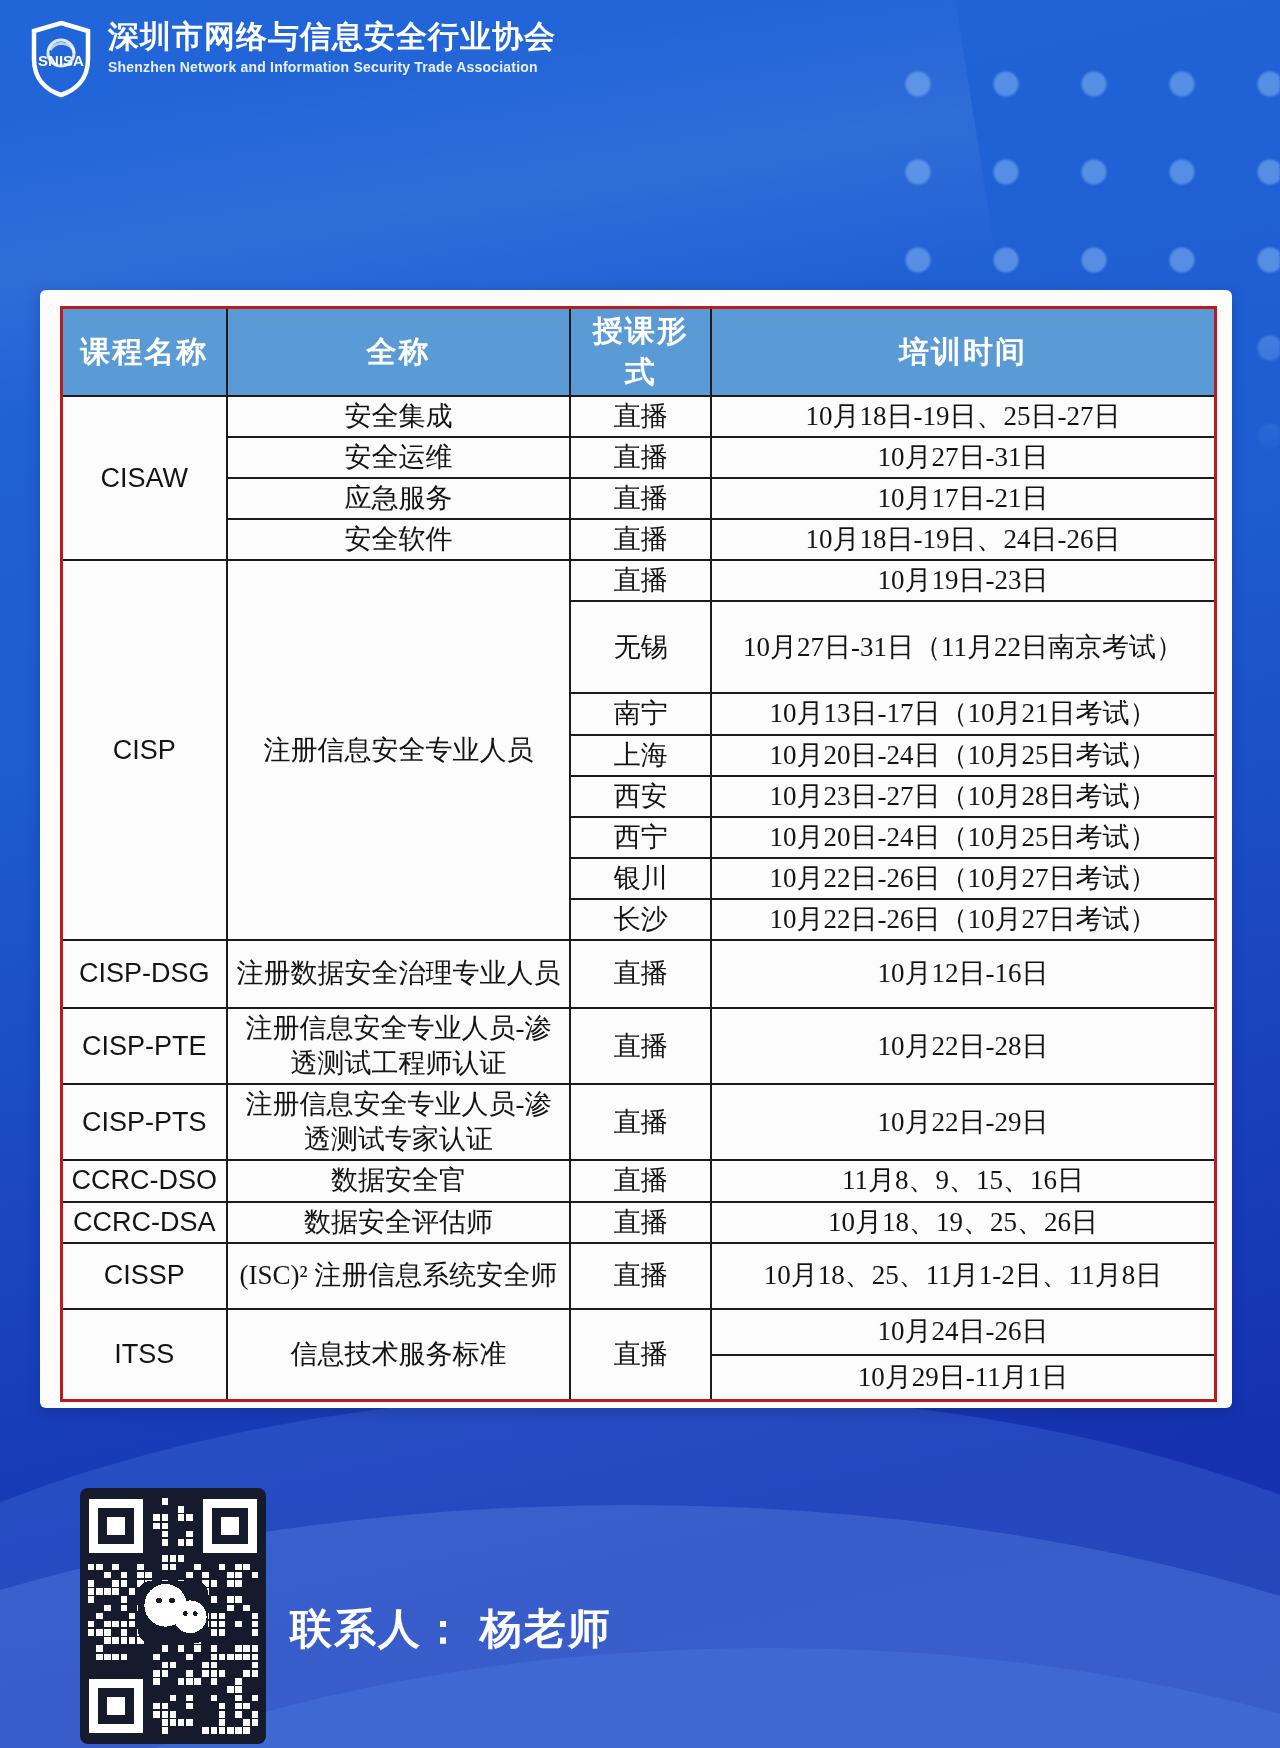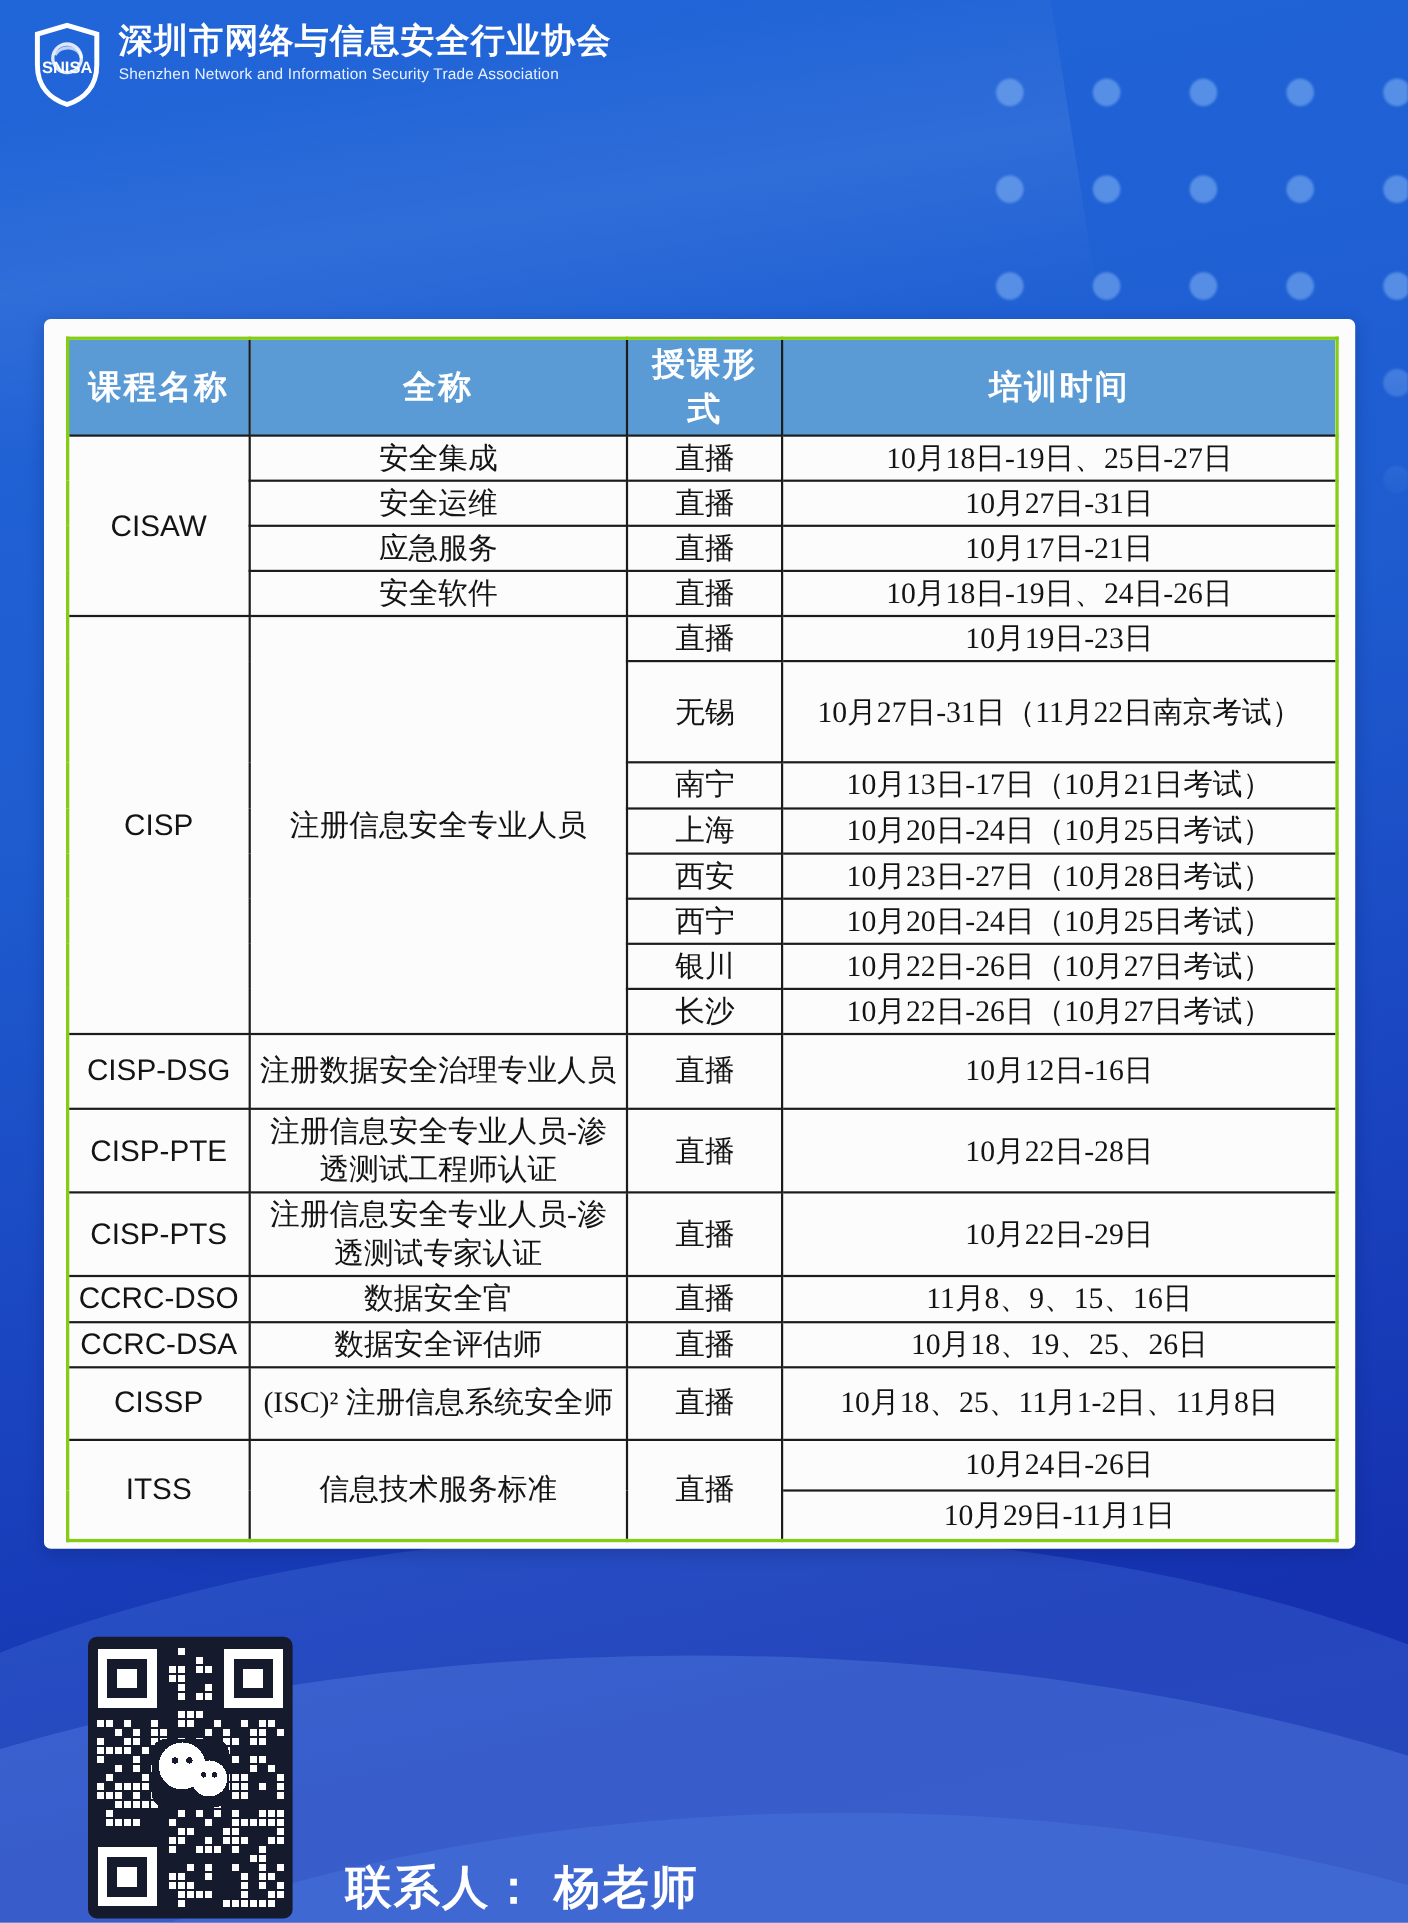--- a/index.html
+++ b/index.html
@@ -16,43 +16,43 @@
     -webkit-mask-image:linear-gradient(180deg,#000 55%,transparent 100%);
     mask-image:linear-gradient(180deg,#000 55%,transparent 100%);}
   .wave{position:absolute;border-radius:50%;}
   .w1{left:-350px;top:1392px;width:2000px;height:920px;background:rgba(95,145,238,.22);}
   .w2{left:-520px;top:1505px;width:2300px;height:1040px;background:rgba(115,165,248,.25);}
   .w3{left:-180px;top:1648px;width:1900px;height:840px;background:rgba(80,130,230,.30);}
   
   .brand{position:absolute;left:28px;top:20px;display:flex;gap:14px;color:#fff;}
   .shield{width:66px;height:78px;flex:0 0 auto;}
   .org-cn{font-size:31px;font-weight:800;letter-spacing:1px;line-height:1.1;}
-  .org-en{font-size:14px;font-weight:400;color:#e8f1ff;margin-top:5px;letter-spacing:.2px;}
+  .org-en{font-size:14px;font-weight:700;color:#e8f1ff;margin-top:5px;letter-spacing:.2px;}
   
   .title{position:absolute;left:45px;top:122px;width:1180px;color:#fff;
     font-size:79px;font-weight:900;letter-spacing:1px;white-space:nowrap;
     text-shadow:0 2px 0 #cfd6e4,3px 5px 7px rgba(15,35,90,.5);}
   
   .panel{position:absolute;left:40px;top:290px;width:1192px;height:1118px;background:#fcfcfd;
     border-radius:6px;box-sizing:border-box;padding:16px 15px 10px 20px;
     box-shadow:0 4px 14px rgba(10,25,80,.25);}
-  table{width:100%;border-collapse:collapse;table-layout:fixed;border:3px solid #84cc16;}
+  table{width:100%;border-collapse:collapse;table-layout:fixed;border:3px solid #b91c1c;}
   th,td{border:2px solid #1c1c1c;text-align:center;vertical-align:middle;padding:2px 6px;
     overflow:hidden;}
   thead tr{height:68px;}
   thead th{background:#5b9bd5;color:#fff;font-size:30px;font-weight:700;letter-spacing:2px;}
   tbody tr{height:40px;}
   tbody td{font-size:27px;color:#141414;font-family:"Liberation Serif","DejaVu Serif",serif;line-height:1.3;}
   td.course{font-family:"Liberation Sans","DejaVu Sans",sans-serif;font-size:27px;}
   tr.h-wuxi{height:92px;} tr.h-dsg{height:68px;} tr.h-pte{height:66px;margin-top:12px;} tr.h-pts{height:66px;}
   tr.h-cissp{height:66px;} tr.h-itss{height:46px;}
   .tip{margin-top:8px;padding:8px 4px 2px 8px;font-size:27px;color:#2f7dc8;
     font-family:"Liberation Sans","DejaVu Sans",sans-serif;}
   
-  .contact{position:absolute;left:80px;top:1488px;display:flex;gap:48px;align-items:flex-end;}
+  .contact{position:absolute;left:80px;top:1488px;display:flex;gap:24px;align-items:center;}
   .qr{width:186px;height:256px;background:#151b2c;border-radius:8px;box-sizing:border-box;padding:7px;}
   .qr svg{width:100%;height:100%;display:block;}
   .contact-lines{margin-top:26px;color:#fff;}
   .c-line{font-size:42px;font-weight:800;letter-spacing:2px;white-space:nowrap;}
   .c-line + .c-line{margin-top:44px;}
   .phone{font-size:48px;letter-spacing:2px;}
 </style>
 </head>
 <body>
 

